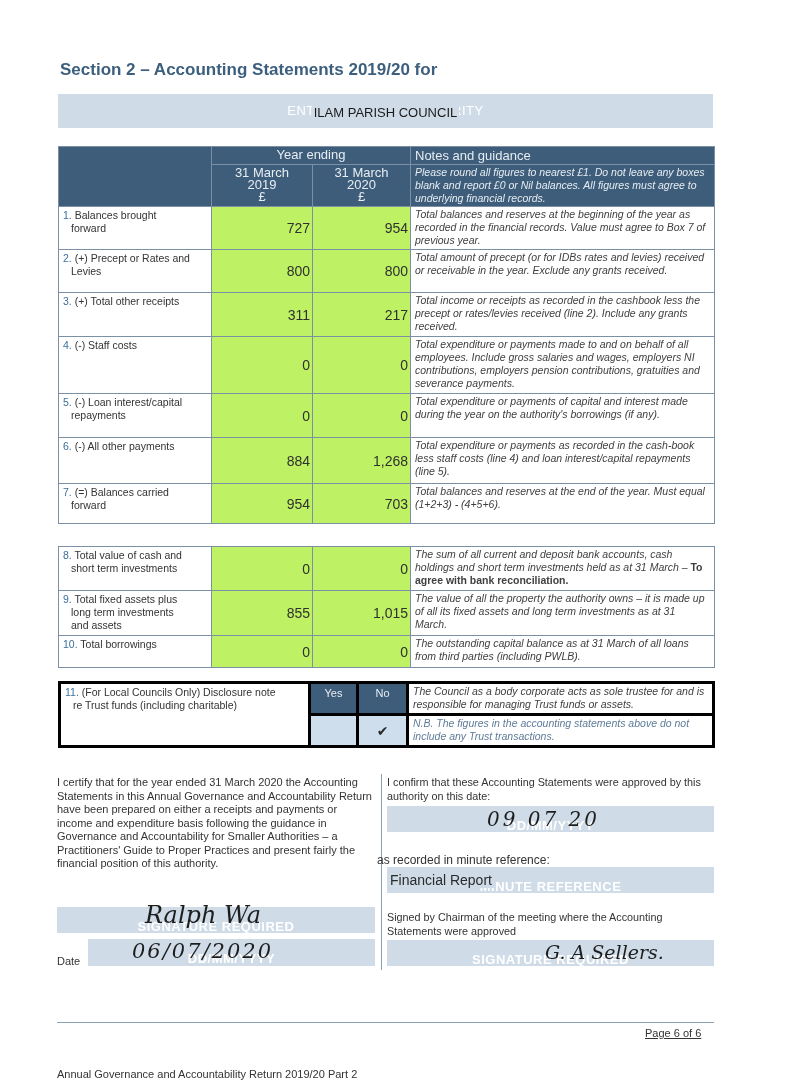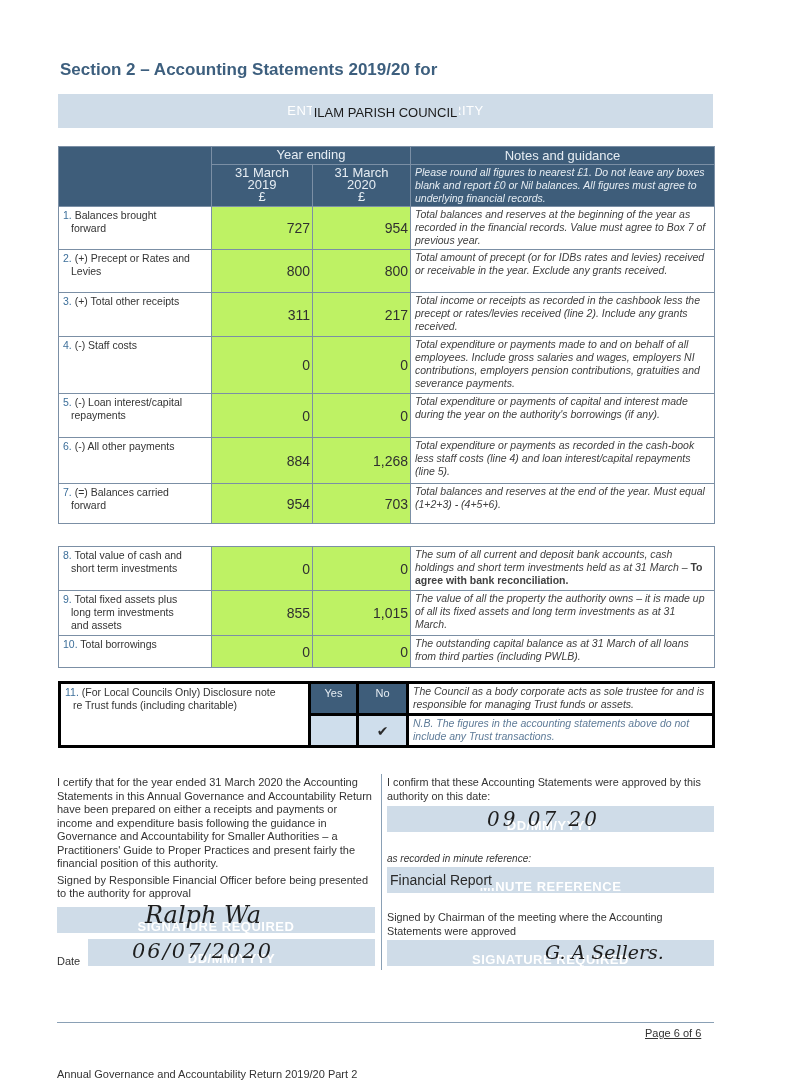--- a/index.html
+++ b/index.html
@@ -7,21 +7,21 @@
   body { position: relative; font-family: "Liberation Sans", sans-serif; color: #2a2a2a; }
 
   .section-title { position: absolute; left: 60px; top: 60px; font-size: 17px; font-weight: bold; color: #3d5f7e; }
   .entity-bar { position: absolute; left: 58px; top: 94px; width: 655px; height: 34px; background: #cfdce8; text-align: center; }
   .entity-bar .ghost { position: absolute; left: 0; right: 0; top: 9px; font-size: 13px; color: #ffffff; letter-spacing: 0.5px; }
   .entity-bar .name { position: relative; top: 9px; font-size: 13px; color: #1b1b1b; background: #cfdce8; padding: 0 2px; }
 
   table.acc { position: absolute; left: 58px; border-collapse: collapse; table-layout: fixed; }
   table.acc td, table.acc th { border: 1px solid #7b8fa5; vertical-align: top; }
   .hdr { background: #3e5d7a; color: #e6edf3; font-weight: normal; font-size: 13px; text-align: center; }
-  .hdr-notes { text-align: center; padding: 1px 4px; }
+  .hdr-notes { text-align: left; padding: 1px 4px; }
   .hdr-guidance { font-style: italic; text-align: left; padding: 1px 4px; font-size: 10.5px; line-height: 13px; }
   .lbl { font-size: 10.5px; color: #333; padding: 2px 4px 2px 4px; line-height: 13px; }
   .lbl .num { color: #3d6f9a; }
   .lbl .indent { padding-left: 8px; display: block; }
   .val { background: #bef264; text-align: right; font-size: 14px; color: #303030; padding: 0 2px; vertical-align: middle !important; }
   .note { font-style: italic; font-size: 10.5px; color: #404040; padding: 1px 4px; line-height: 13px; }
   .note b { font-style: normal; font-weight: bold; }
 
   .trust-table { position: absolute; left: 58px; top: 681px; border-collapse: collapse; table-layout: fixed; }
   .trust-table td { border: 3px solid #000000; vertical-align: top; }
@@ -169,40 +169,39 @@
     <td class="yn-cell"><span>✔</span></td>
     <td class="note note-blue">N.B. The figures in the accounting statements above do not include any Trust transactions.</td>
   </tr>
 </tbody>
   </table>
 
 <div class="divider"></div>
 
 <div class="cert-left">
   <div>I certify that for the year ended 31 March 2020 the Accounting Statements in this Annual Governance and Accountability Return have been prepared on either a receipts and payments or income and expenditure basis following the guidance in Governance and Accountability for Smaller Authorities – a Practitioners' Guide to Proper Practices and present fairly the financial position of this authority.</div>
-  <div style="margin-top:3px;">Signed by Responsible Financial Officer before being presented to the authority for approval</div>
 </div>
 <div class="field" style="position:absolute;left:57px;top:907px;width:318px;height:26px;">
   <span class="ghost">SIGNATURE REQUIRED</span>
   <span class="hand" style="left:88px;top:-6px;font-size:24px;">Ralph Wa</span>
 </div>
 <div style="position:absolute;left:57px;top:955px;font-size:11px;color:#333;">Date</div>
 <div class="field" style="position:absolute;left:88px;top:939px;width:287px;height:27px;">
   <span class="ghost">DD/MM/YYYY</span>
   <span class="hand" style="left:44px;top:0px;font-size:21px;letter-spacing:2px;">06/07/2020</span>
 </div>
 
 <div class="cert-right">
   <div>I confirm that these Accounting Statements were approved by this authority on this date:</div>
 </div>
 <div class="field" style="position:absolute;left:387px;top:806px;width:327px;height:26px;">
   <span class="ghost">DD/MM/YYYY</span>
   <span class="hand" style="left:100px;top:1px;font-size:20px;letter-spacing:3px;">09 07 20</span>
 </div>
-<div style="position:absolute;left:387px;top:853px;font-size:10px;font-style:italic;color:#333;">as recorded in minute reference:</div>
+<div style="position:absolute;left:377px;top:853px;font-size:12px;color:#333;">as recorded in minute reference:</div>
 <div class="field" style="position:absolute;left:387px;top:867px;width:327px;height:26px;">
   <span class="ghost">MINUTE REFERENCE</span>
   <span style="position:absolute;left:3px;top:5px;font-size:14px;color:#2a2a2a;background:#cfdce8;padding-right:4px;">Financial Report</span>
 </div>
 <div style="position:absolute;left:387px;top:911px;width:300px;font-size:10.8px;line-height:13.5px;color:#333;">Signed by Chairman of the meeting where the Accounting Statements were approved</div>
 <div class="field" style="position:absolute;left:387px;top:940px;width:327px;height:26px;">
   <span class="ghost">SIGNATURE REQUIRED</span>
   <span class="hand" style="left:158px;top:1px;font-size:19px;">G. A Sellers.</span>
 </div>
 

